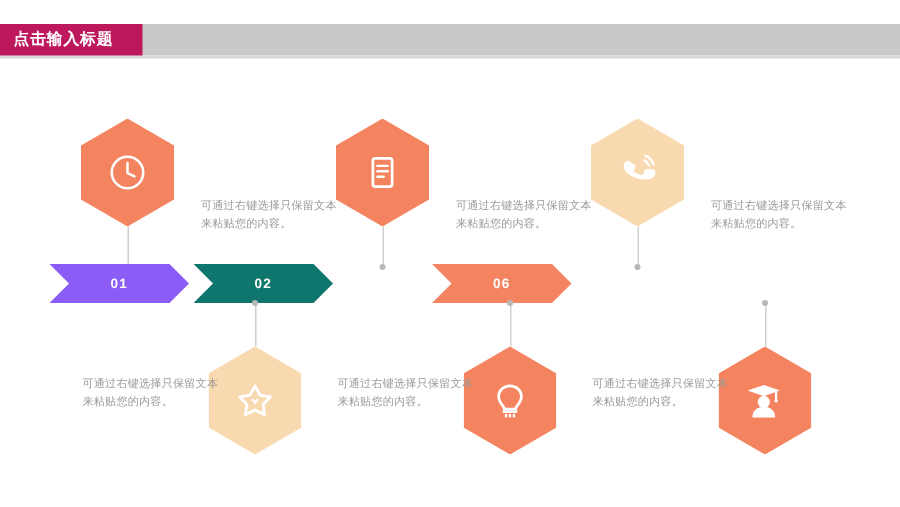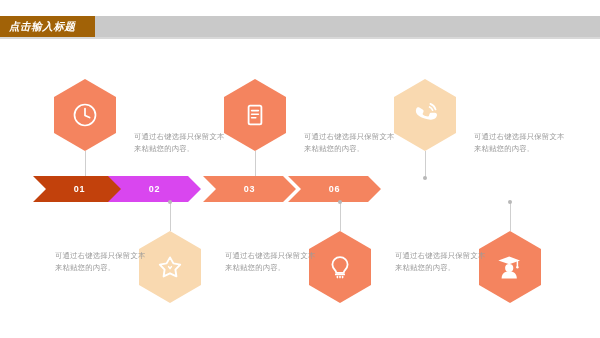--- a/index.html
+++ b/index.html
@@ -135,21 +135,21 @@
   }
   .caption.right { text-align: left; }
   .caption.left  { text-align: left; }
 </style>
 </head>
 <body>
 
 <div id="title-bar">
   <div id="title-bar-track" style="background: rgb(201, 201, 201);"></div>
   <div id="title-bar-underline"></div>
-  <div id="title-chip" style="background: #a16207; font-style: italic;">
+  <div id="title-chip" style="background: #be185d;">
     <span id="title-chip-text">点击输入标题</span>
   </div>
 </div>
 
 <div id="stage">
 
   <div class="hex" style="left: 54px; top: 79px; background: rgb(244, 132, 95);">
     <span>
       <svg width="28" height="28" viewBox="0 0 28 28">
         <circle cx="14" cy="14" r="10.5" fill="none" stroke="#ffffff" stroke-width="1.7"></circle>
@@ -186,28 +186,25 @@
   <div class="stem-dot" style="left:253px; top:176px;"></div>
 
   <div class="stem" style="left:425px; top:151px; height:28px;"></div>
   <div class="stem-dot" style="left:423px; top:176px;"></div>
 
   <div class="caption right" style="left:134px; top:131px;">可通过右键选择只保留文本来粘贴您的内容。</div>
   <div class="caption right" style="left:304px; top:131px;">可通过右键选择只保留文本来粘贴您的内容。</div>
   <div class="caption right" style="left:474px; top:131px;">可通过右键选择只保留文本来粘贴您的内容。</div>
 
   <div id="chevron-row">
-    <div class="chevron" style="left:0px;   background:#c2410c;">
+    <div class="chevron" style="left:0px;   background:#8b5cf6;">
       <span class="chevron-label">01</span>
     </div>
-    <div class="chevron" style="left:75px;  background:#d946ef;">
+    <div class="chevron" style="left:96px;  background:#0f766e;">
       <span class="chevron-label">02</span>
-    </div>
-    <div class="chevron" style="left:170px; background:#F4845F;">
-      <span class="chevron-label">03</span>
     </div>
     <div class="chevron" style="left:255px; background:#F4845F;">
       <span class="chevron-label">06</span>
     </div>
   </div>
 
   <div class="stem" style="left:170px; top:202px; height:29px;"></div>
   <div class="stem-dot" style="left:168px; top:200px;"></div>
 
   <div class="stem" style="left:340px; top:202px; height:29px;"></div>

